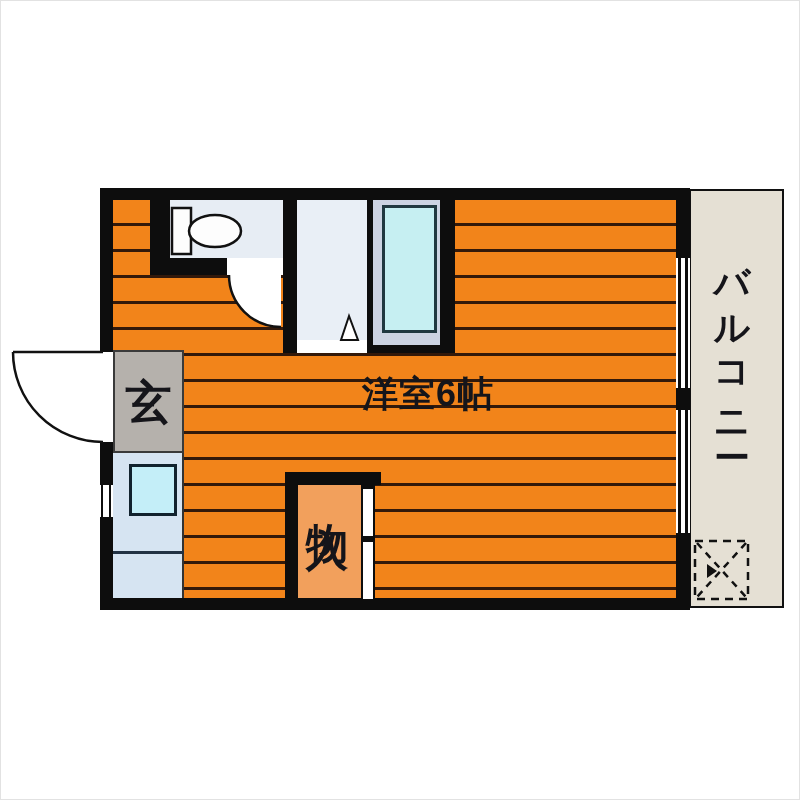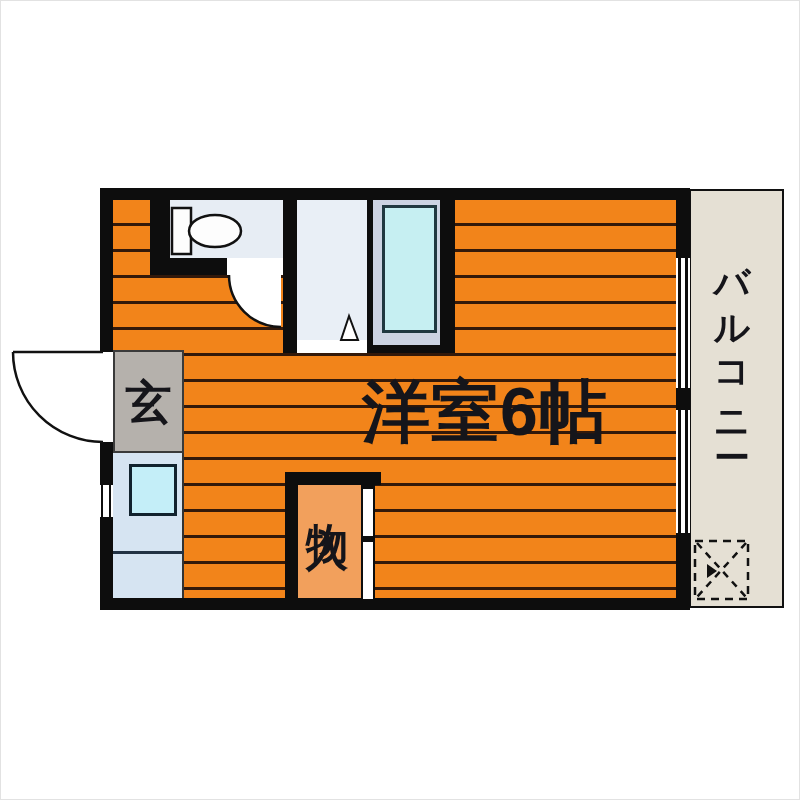--- a/index.html
+++ b/index.html
@@ -39,21 +39,21 @@
   
   .window{position:absolute;background:#ffffff;}
   #left-window{left:100px;top:485px;width:13px;height:32px;}
   #left-window .pane{position:absolute;top:0;width:2px;height:100%;background:#0d0d0d;}
   #right-window{left:676px;top:258px;width:14px;height:275px;}
   #right-window .pane{position:absolute;top:0;width:3px;height:100%;background:#0d0d0d;}
   #right-window .tick{position:absolute;left:0;top:130px;width:14px;height:22px;background:#0d0d0d;}
   #door-jamb{left:100px;top:352px;width:3px;height:90px;background:#0d0d0d;}
   #door-opening{left:103px;top:352px;width:10px;height:90px;background:#ffffff;}
   
-  #main-room-label{left:362px;top:374px;font-size:68px;font-weight:700;color:#15151a;
+  #main-room-label{left:362px;top:374px;font-size:36px;font-weight:700;color:#15151a;
                    letter-spacing:1px;line-height:1.1;white-space:nowrap;z-index:8;}
   #balcony-label{left:714px;top:242px;writing-mode:vertical-rl;font-size:36px;font-weight:700;
                  color:#15151a;letter-spacing:8px;line-height:1;z-index:8;}
   #storage-label{left:306px;top:490px;writing-mode:vertical-rl;font-size:42px;font-weight:700;
                  color:#15151a;letter-spacing:4px;line-height:1;z-index:8;}
   #fixtures{left:0;top:0;width:800px;height:800px;z-index:7;pointer-events:none;}
   .z-wall{z-index:5;}
   .z-room{z-index:2;}
 </style>
 </head>

